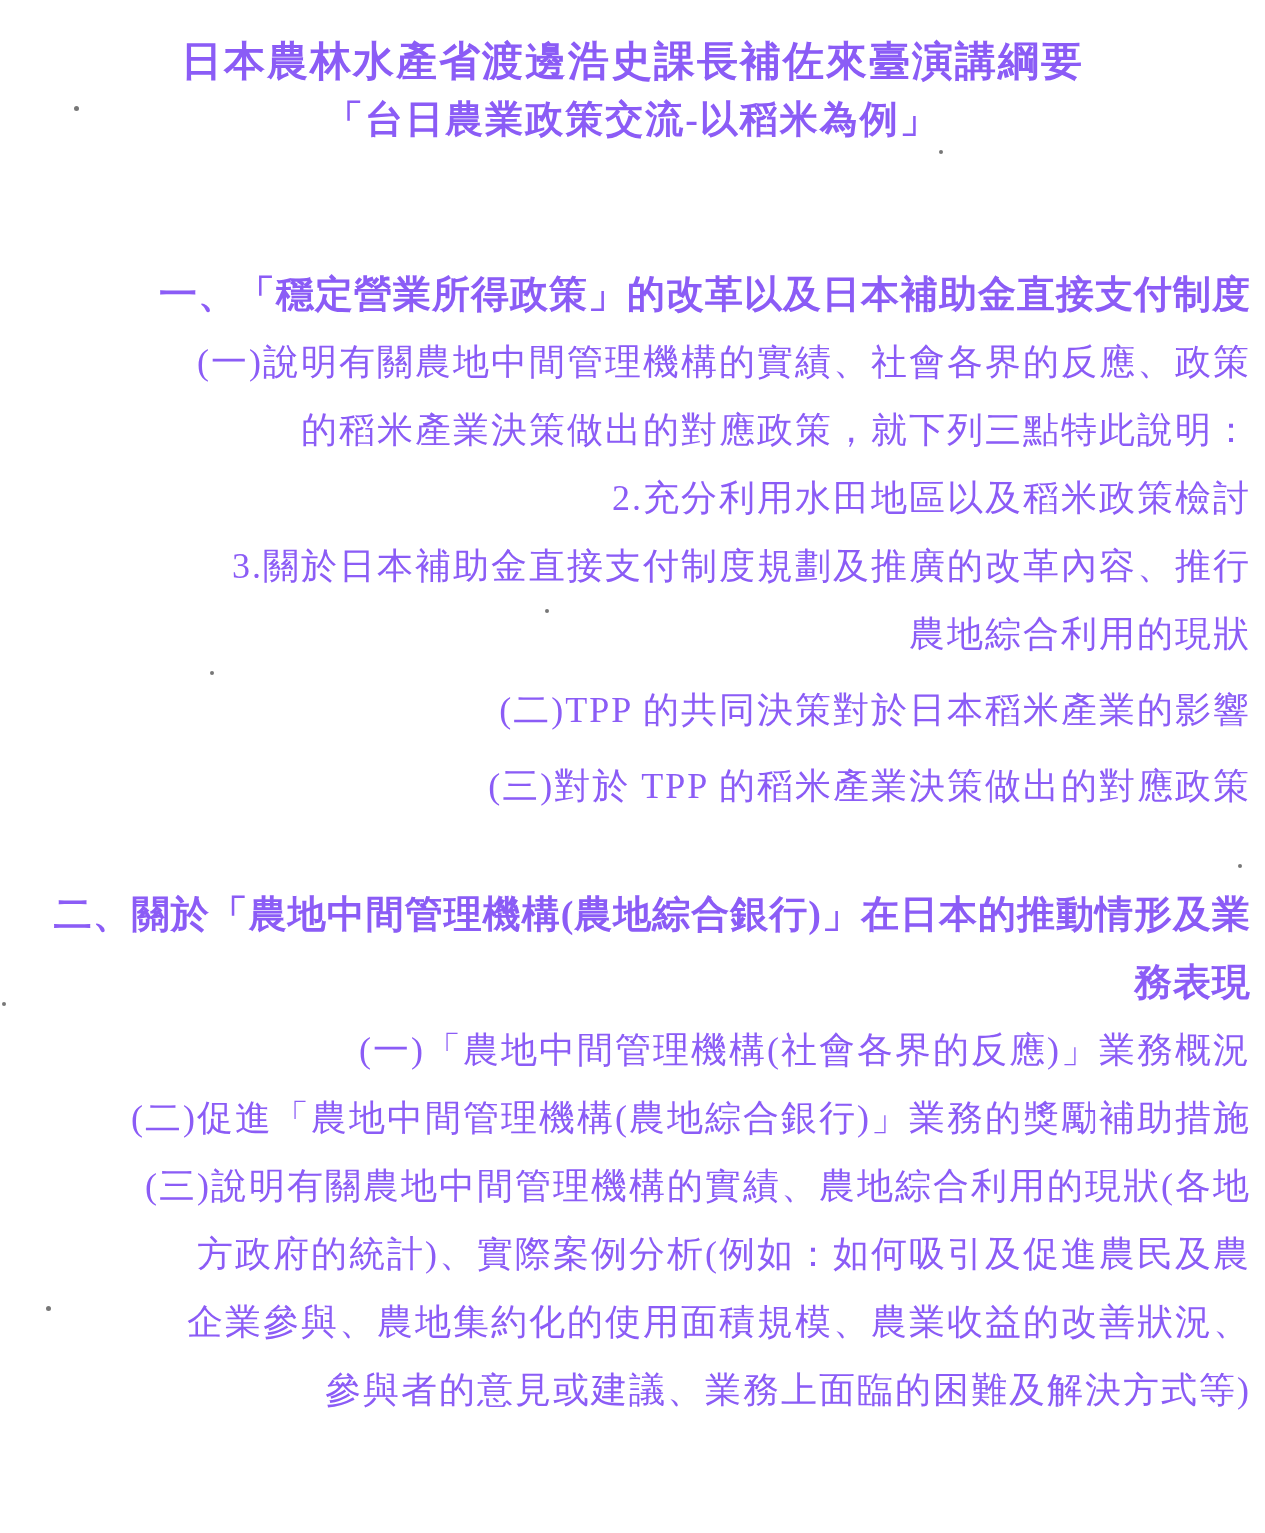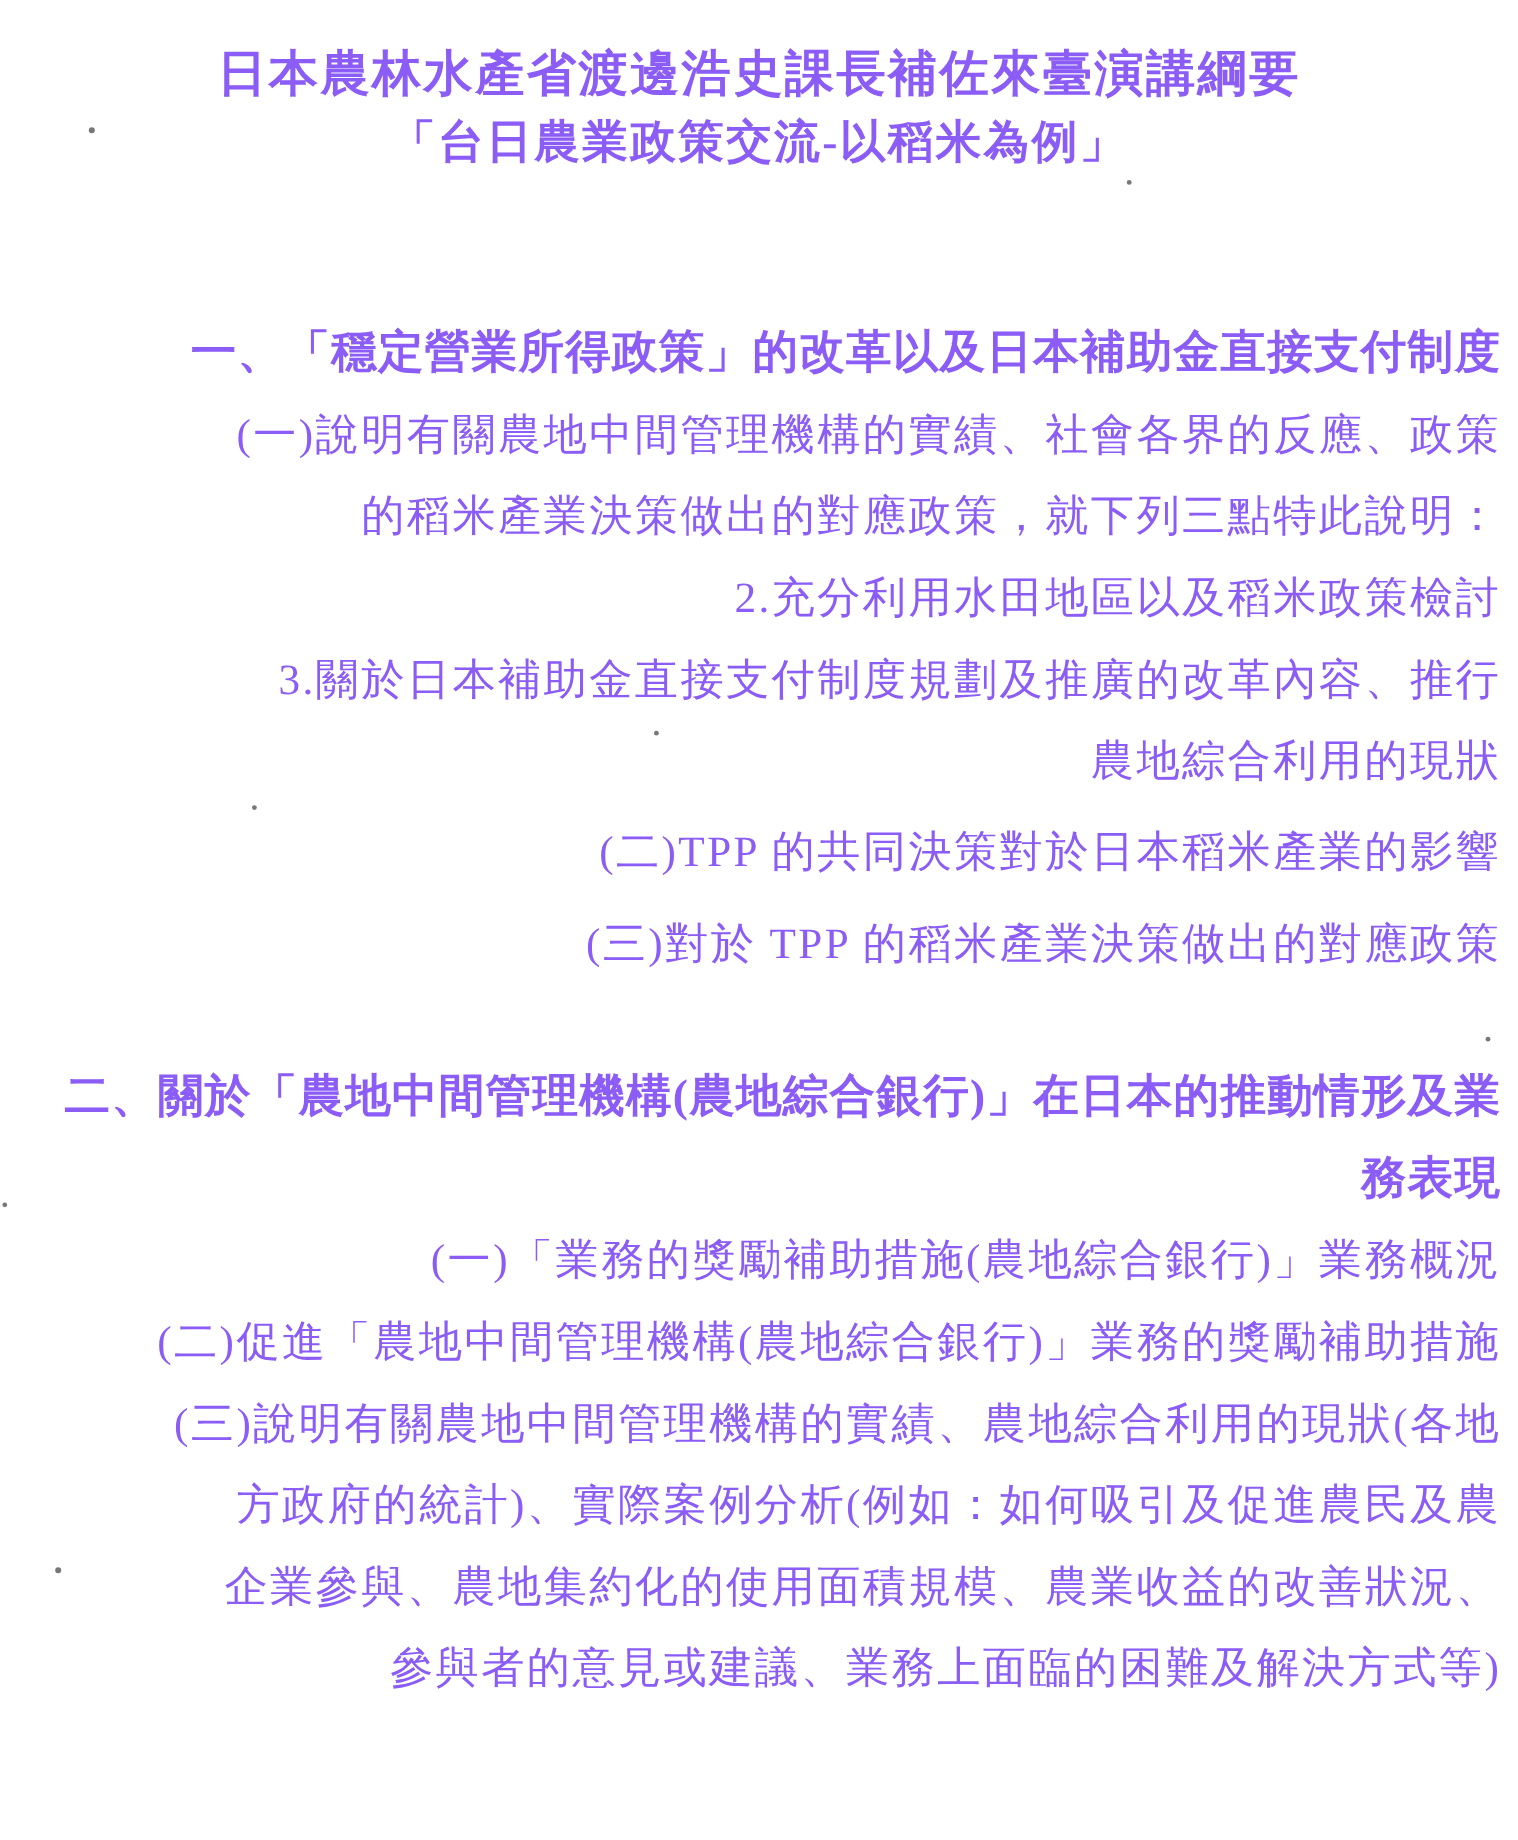--- a/index.html
+++ b/index.html
@@ -84,21 +84,21 @@
       </div>
     </div>
 
     <div class="sec2">
       <div class="sec-heading">
         <div class="line first"><span class="label">二、</span><span>關於「農地中間管理機構(農地綜合銀行)」在日本的推動情形及業</span></div>
         <div class="line">務表現</div>
       </div>
 
       <div class="item">
-        <div class="line first"><span class="label">(一)</span><span>「業務的獎勵補助措施(農地綜合銀行)」業務概況</span></div>
+        <div class="line first"><span class="label">(一)</span><span>「農地中間管理機構(社會各界的反應)」業務概況</span></div>
       </div>
 
       <div class="item">
         <div class="line first"><span class="label">(二)</span><span>促進「農地中間管理機構(農地綜合銀行)」業務的獎勵補助措施</span></div>
       </div>
 
       <div class="item">
         <div class="line first"><span class="label">(三)</span><span>說明有關農地中間管理機構的實績、農地綜合利用的現狀(各地</span></div>
         <div class="line">方政府的統計)、實際案例分析(例如：如何吸引及促進農民及農</div>
         <div class="line">企業參與、農地集約化的使用面積規模、農業收益的改善狀況、</div>

